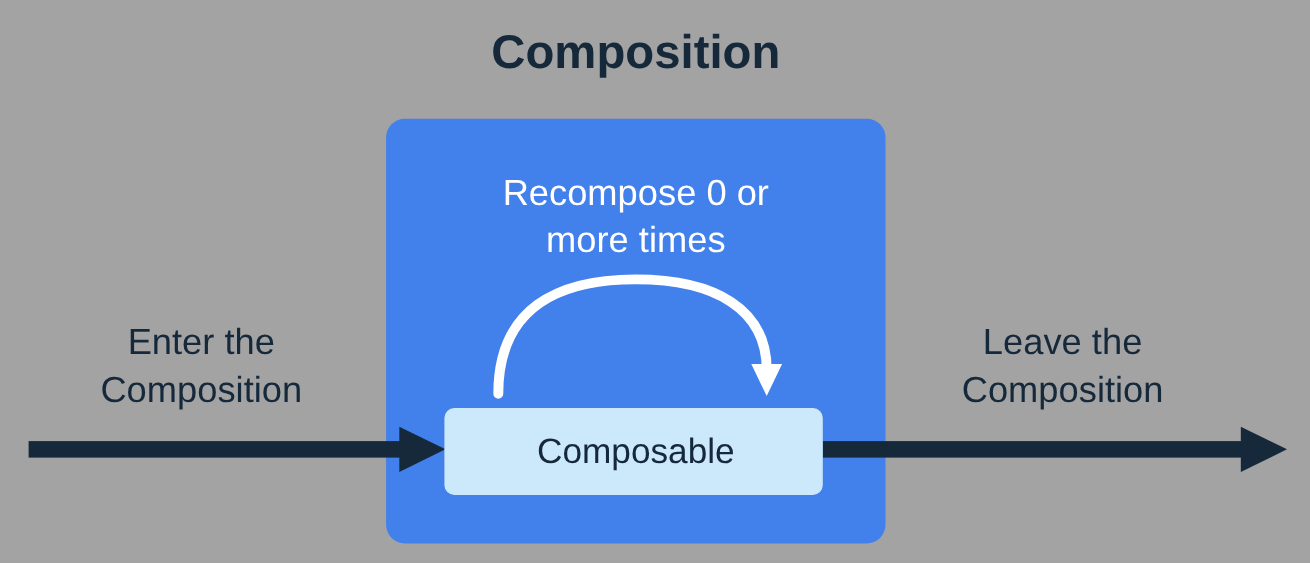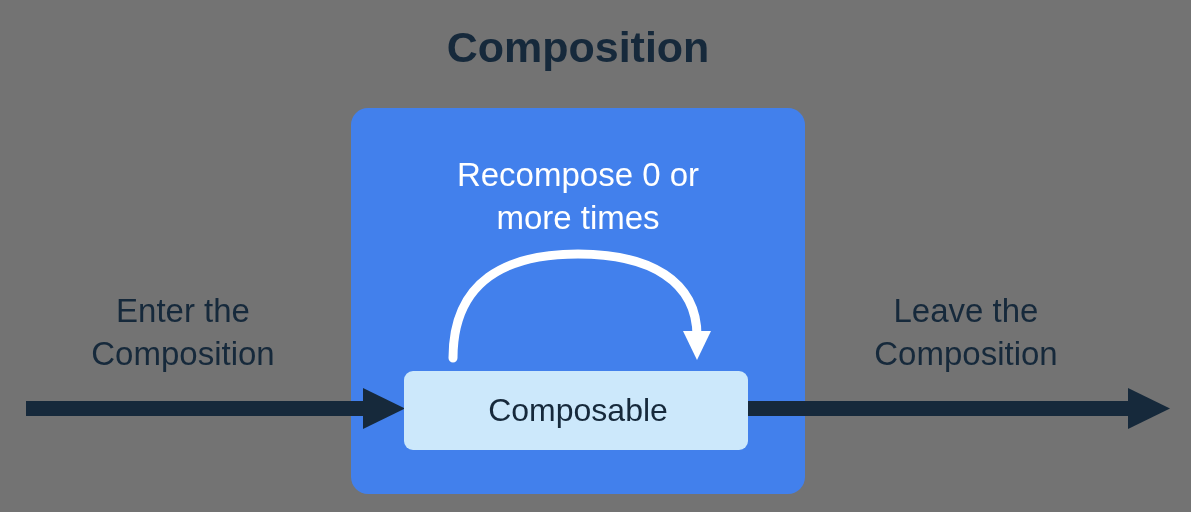--- a/index.html
+++ b/index.html
@@ -10,21 +10,21 @@
   body {
     width: 1191px;
     height: 512px;
     overflow: hidden;
     font-family: "Liberation Sans", sans-serif;
   }
   #diagram-root {
     position: relative;
     width: 1191px;
     height: 512px;
-    background: #737373;
+    background: #a3a3a3;
   }
   #diagram-svg {
     position: absolute;
     top: 0;
     left: 0;
     width: 1191px;
     height: 512px;
     display: block;
   }
   .title-text {

